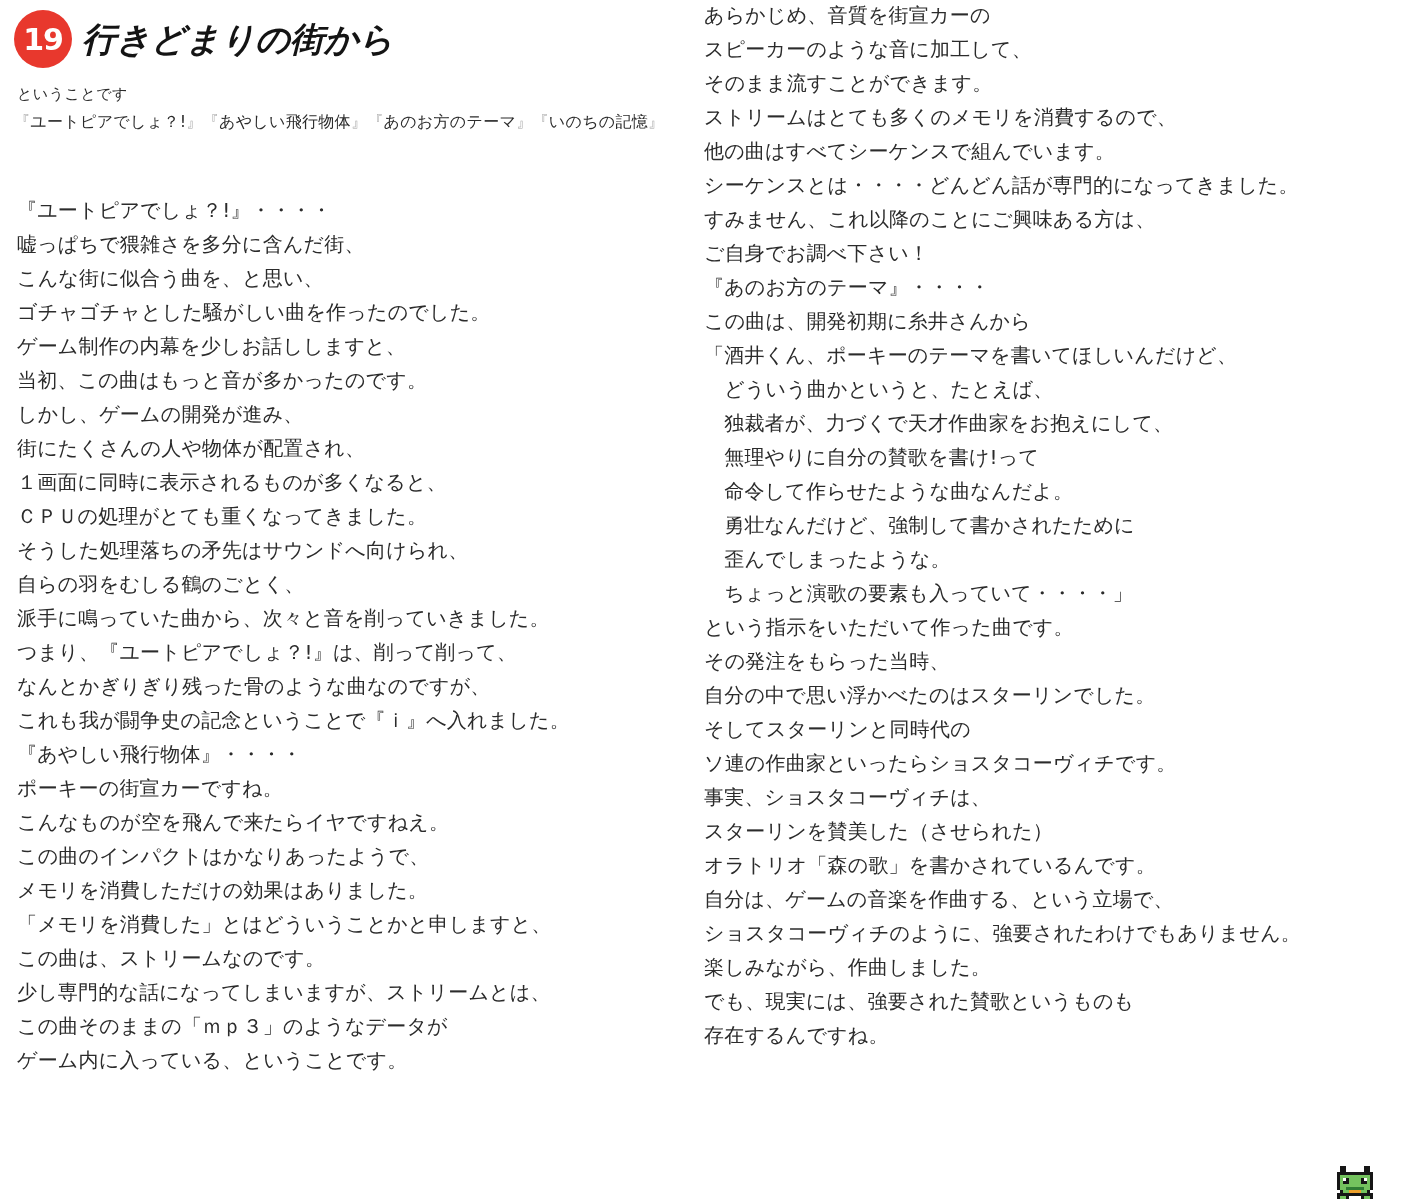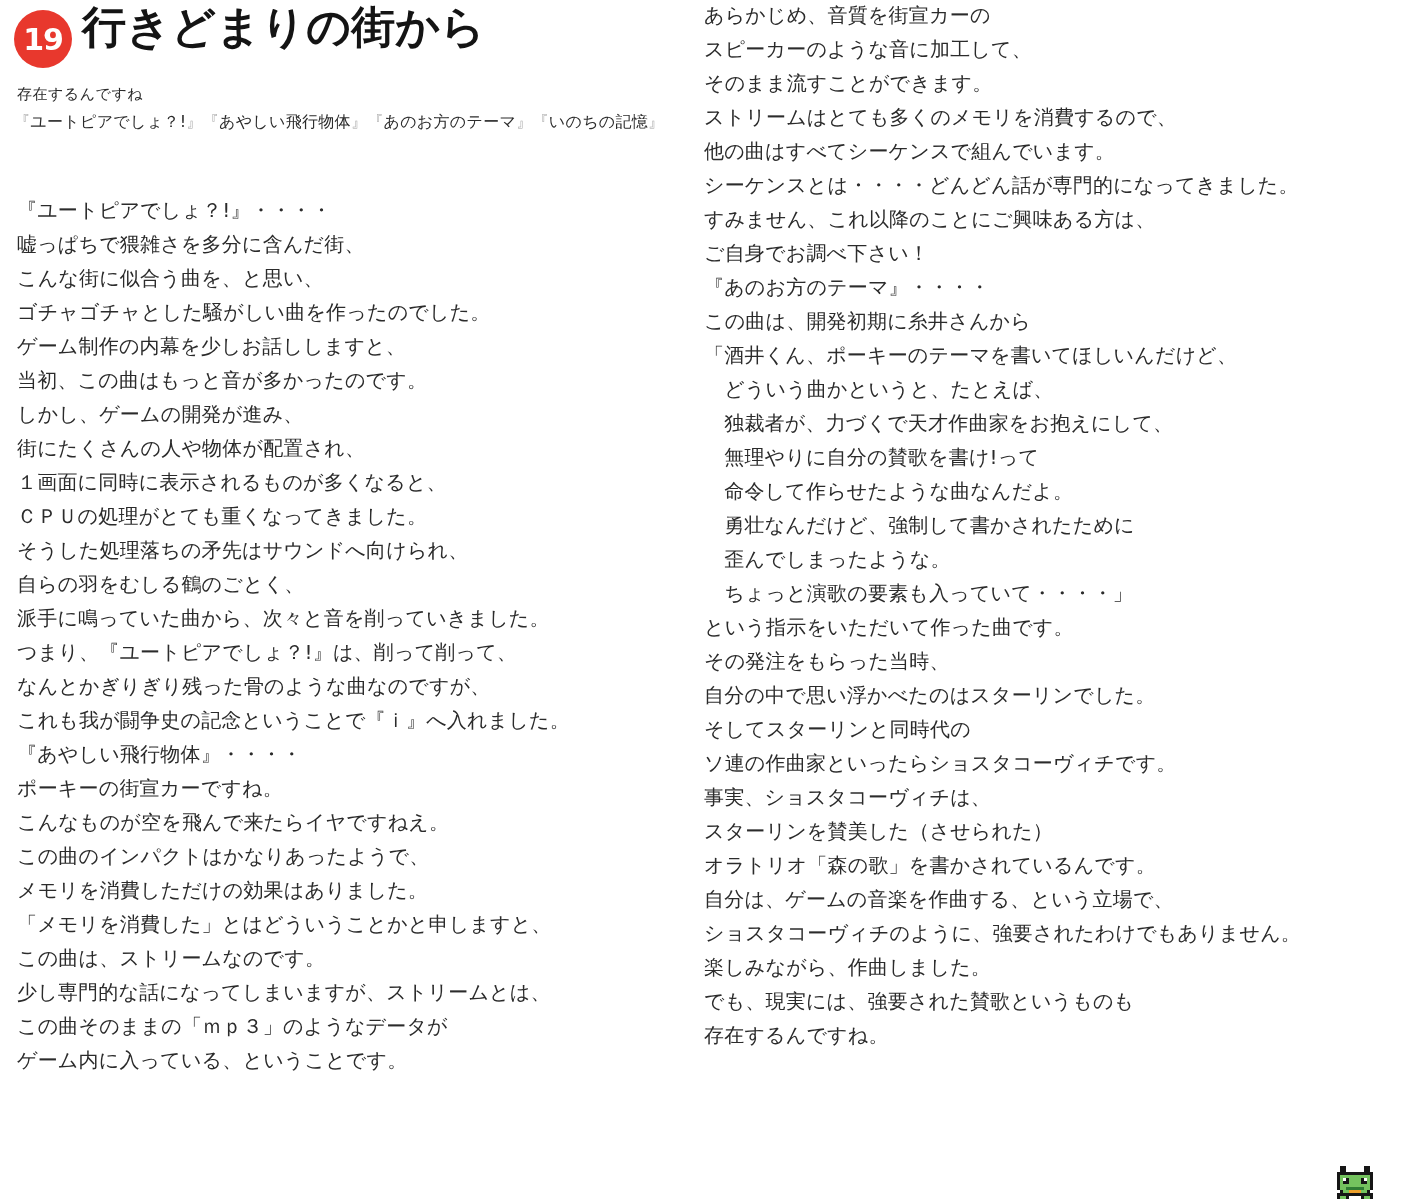--- a/index.html
+++ b/index.html
@@ -26,25 +26,26 @@
     align-items: center;
     justify-content: center;
     color: #ffffff;
     font-size: 30px;
     font-weight: 700;
     letter-spacing: -1px;
   }
   .page-title {
     position: absolute;
     left: 82px;
-    top: 8px;
-    font-size: 44px;
+    top: 20px;
+    font-size: 34px;
     line-height: 38px;
     font-weight: 800;
     color: #141414;
+    font-style: italic;
   }
   .included-label {
     position: absolute;
     left: 17px;
     top: 84px;
     font-size: 15px;
     line-height: 20px;
     letter-spacing: 0.5px;
     color: #2b2b2b;
   }
@@ -85,21 +86,21 @@
 </style>
 </head>
 <body>
 
 <div class="badge" id="badge" style="background: rgb(232, 56, 45);">
   <span>19</span>
 </div>
 
 <h1 class="page-title" style="margin: 0px; color: rgb(20, 20, 20);">行きどまりの街から</h1>
 
-<div class="included-label">存在するんですね</div>
+<div class="included-label">ということです</div>
 
 <div class="songs-line" id="songs-line"><span class="bracket" style="color: rgb(163, 163, 163);">『</span><span class="song">ユートピアでしょ？!</span><span class="bracket" style="color: rgb(163, 163, 163);">』</span><span class="bracket" style="color: rgb(163, 163, 163);">『</span><span class="song">あやしい飛行物体</span><span class="bracket" style="color: rgb(163, 163, 163);">』</span><span class="bracket" style="color: rgb(163, 163, 163);">『</span><span class="song">あのお方のテーマ</span><span class="bracket" style="color: rgb(163, 163, 163);">』</span><span class="bracket" style="color: rgb(163, 163, 163);">『</span><span class="song">いのちの記憶</span><span class="bracket" style="color: rgb(163, 163, 163);">』</span></div>
 
 <div class="text-col" id="left-col"><div class="line">『ユートピアでしょ？!』・・・・</div><div class="line">嘘っぱちで猥雑さを多分に含んだ街、</div><div class="line">こんな街に似合う曲を、と思い、</div><div class="line">ゴチャゴチャとした騒がしい曲を作ったのでした。</div><div class="line">ゲーム制作の内幕を少しお話ししますと、</div><div class="line">当初、この曲はもっと音が多かったのです。</div><div class="line">しかし、ゲームの開発が進み、</div><div class="line">街にたくさんの人や物体が配置され、</div><div class="line">１画面に同時に表示されるものが多くなると、</div><div class="line">ＣＰＵの処理がとても重くなってきました。</div><div class="line">そうした処理落ちの矛先はサウンドへ向けられ、</div><div class="line">自らの羽をむしる鶴のごとく、</div><div class="line">派手に鳴っていた曲から、次々と音を削っていきました。</div><div class="line">つまり、『ユートピアでしょ？!』は、削って削って、</div><div class="line">なんとかぎりぎり残った骨のような曲なのですが、</div><div class="line">これも我が闘争史の記念ということで『ｉ』へ入れました。</div><div class="line">『あやしい飛行物体』・・・・</div><div class="line">ポーキーの街宣カーですね。</div><div class="line">こんなものが空を飛んで来たらイヤですねえ。</div><div class="line">この曲のインパクトはかなりあったようで、</div><div class="line">メモリを消費しただけの効果はありました。</div><div class="line">「メモリを消費した」とはどういうことかと申しますと、</div><div class="line">この曲は、ストリームなのです。</div><div class="line">少し専門的な話になってしまいますが、ストリームとは、</div><div class="line">この曲そのままの「ｍｐ３」のようなデータが</div><div class="line">ゲーム内に入っている、ということです。</div></div>
 
 <div class="text-col" id="right-col"><div class="line">あらかじめ、音質を街宣カーの</div><div class="line">スピーカーのような音に加工して、</div><div class="line">そのまま流すことができます。</div><div class="line">ストリームはとても多くのメモリを消費するので、</div><div class="line">他の曲はすべてシーケンスで組んでいます。</div><div class="line">シーケンスとは・・・・どんどん話が専門的になってきました。</div><div class="line">すみません、これ以降のことにご興味ある方は、</div><div class="line">ご自身でお調べ下さい！</div><div class="line">『あのお方のテーマ』・・・・</div><div class="line">この曲は、開発初期に糸井さんから</div><div class="line">「酒井くん、ポーキーのテーマを書いてほしいんだけど、</div><div class="line">　どういう曲かというと、たとえば、</div><div class="line">　独裁者が、力づくで天才作曲家をお抱えにして、</div><div class="line">　無理やりに自分の賛歌を書け!って</div><div class="line">　命令して作らせたような曲なんだよ。</div><div class="line">　勇壮なんだけど、強制して書かされたために</div><div class="line">　歪んでしまったような。</div><div class="line">　ちょっと演歌の要素も入っていて・・・・」</div><div class="line">という指示をいただいて作った曲です。</div><div class="line">その発注をもらった当時、</div><div class="line">自分の中で思い浮かべたのはスターリンでした。</div><div class="line">そしてスターリンと同時代の</div><div class="line">ソ連の作曲家といったらショスタコーヴィチです。</div><div class="line">事実、ショスタコーヴィチは、</div><div class="line">スターリンを賛美した（させられた）</div><div class="line">オラトリオ「森の歌」を書かされているんです。</div><div class="line">自分は、ゲームの音楽を作曲する、という立場で、</div><div class="line">ショスタコーヴィチのように、強要されたわけでもありません。</div><div class="line">楽しみながら、作曲しました。</div><div class="line">でも、現実には、強要された賛歌というものも</div><div class="line">存在するんですね。</div></div>
 
 <div id="frog">
     <div class="px" style="left: 3px; top: 0px; background: rgb(22, 22, 22);"></div>
     <div class="px" style="left: 6px; top: 0px; background: rgb(22, 22, 22);"></div>

